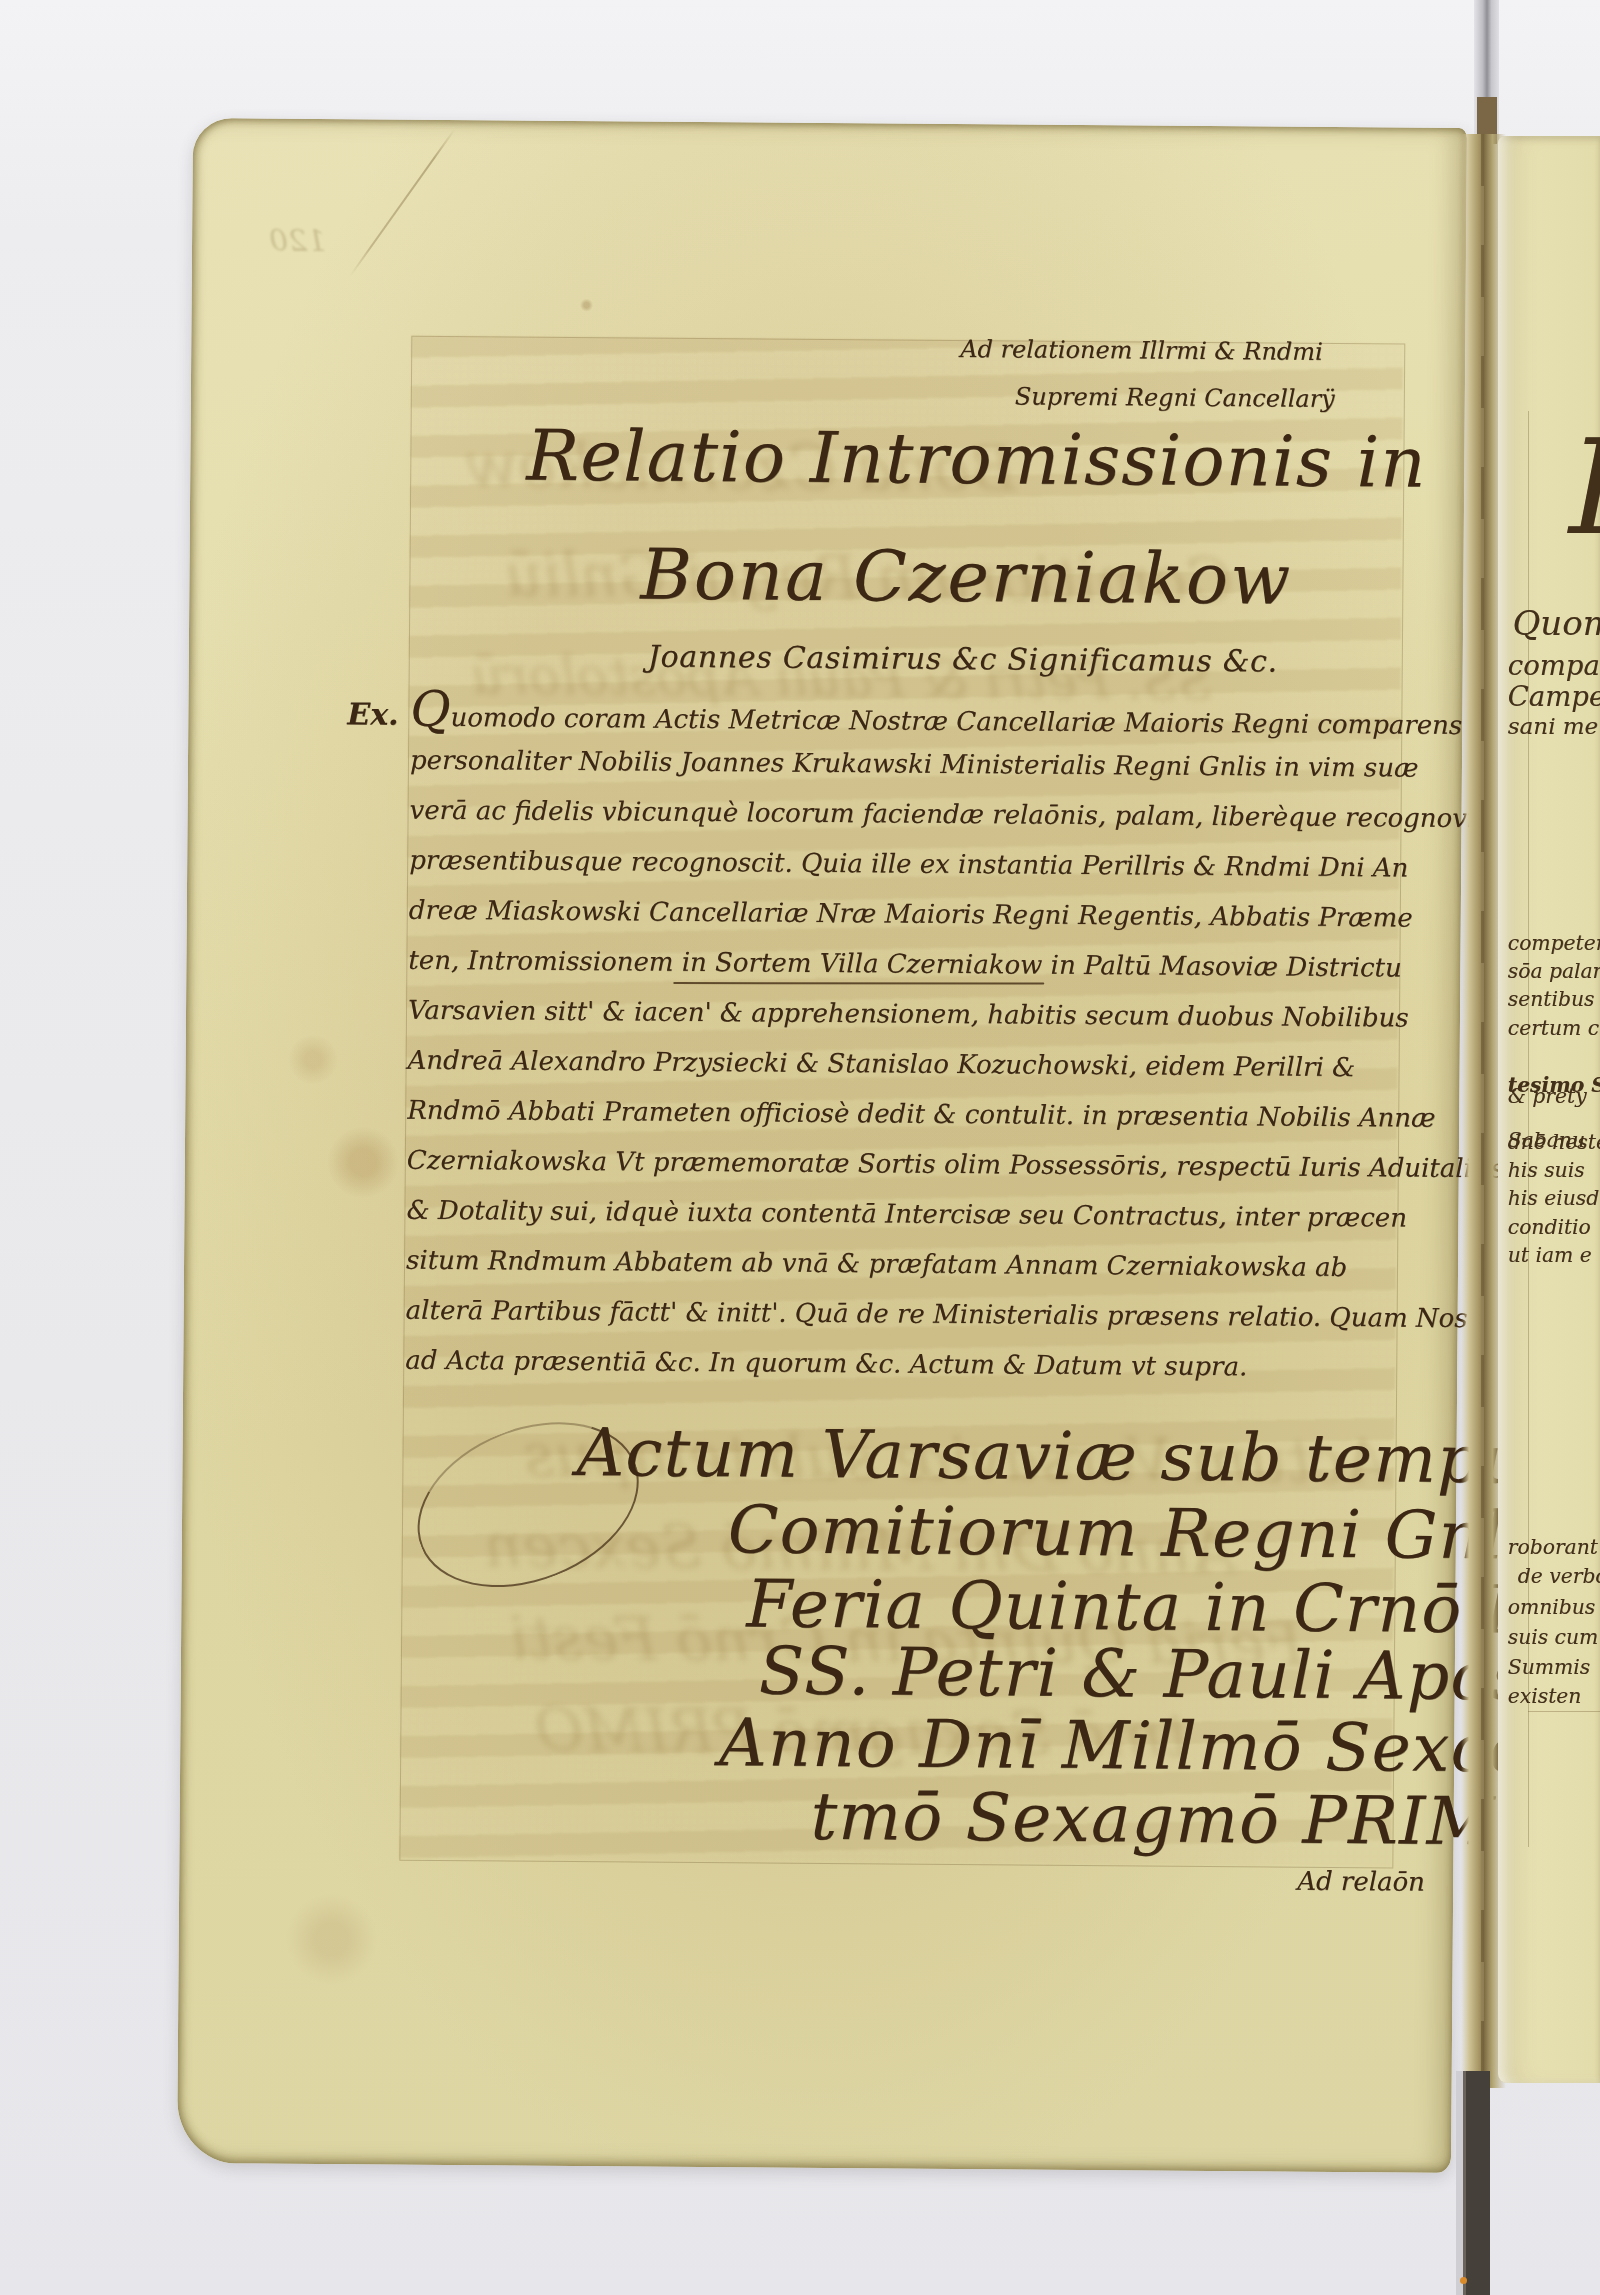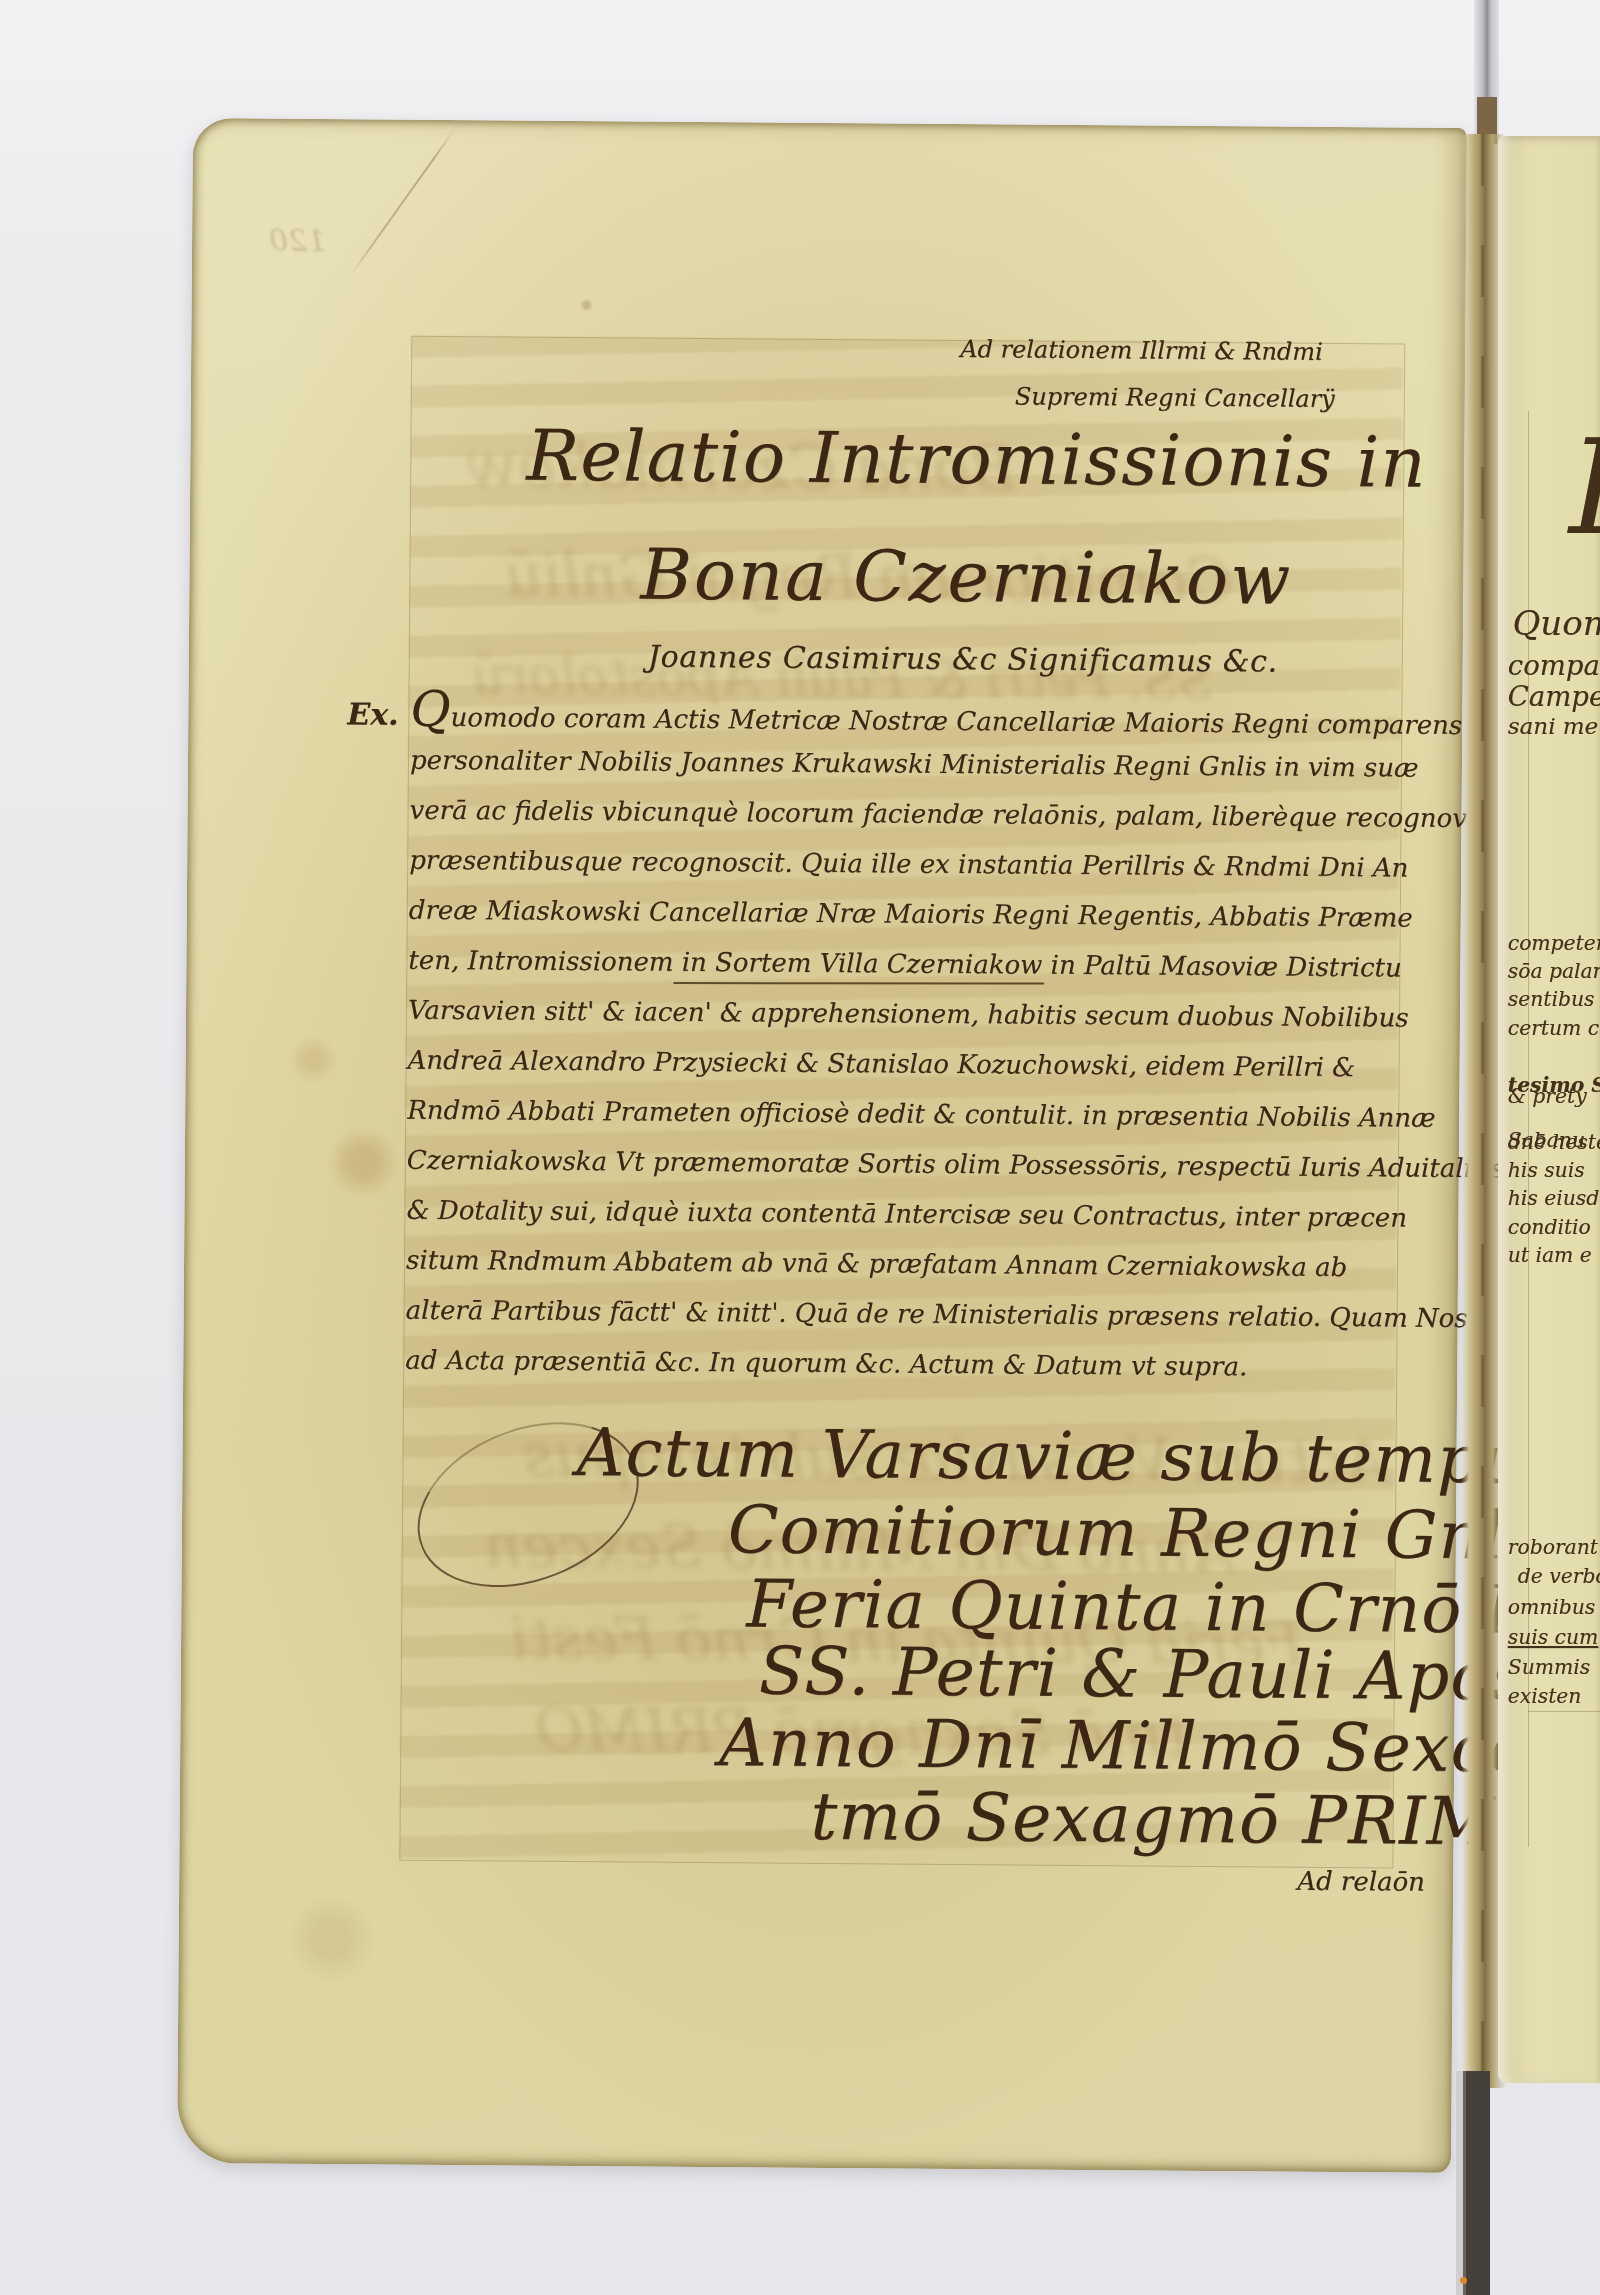--- a/index.html
+++ b/index.html
@@ -86,21 +86,21 @@
   .rp-margin-line{position:absolute;left:30px;top:275px;width:0.7px;height:1436px;background:rgba(115,95,55,.35);}
   .rp-bottom-line{position:absolute;left:30px;top:1575px;width:79px;height:0.7px;background:rgba(115,95,55,.35);}
   .frag{position:absolute;left:9.8px;font-size:20.3px;font-style:italic;white-space:nowrap;
     color:#43301a;text-shadow:0.3px 0.3px 0.5px rgba(52,33,14,.4);}
   .frag-big{font-size:131px;left:71px;}
   .fg0{top:275px;} .fg1{top:467px;font-size:34px;left:14.4px;} .fg2{top:513px;font-size:27.5px;}
   .fg3{top:544px;font-size:27.5px;} .fg4{top:577px;font-size:23px;}
   .fg5{top:795px;} .fg6{top:823px;} .fg7{top:851px;} .fg8{top:880px;} .fg9{top:908px;margin-top:40px;}
   .fg10{top:937px;font-weight:bold;} .fg11{top:992px;} .fg12{top:994px;} .fg13{top:1022px;} .fg14{top:1050px;}
   .fg15{top:1079px;} .fg16{top:1107px;}
-  .fg17{top:1399px;} .fg18{top:1428px;margin-left:10px;} .fg19{top:1459px;} .fg20{top:1489px;text-decoration:underline;} .fg21{top:1519px;} .fg22{top:1548px;}
+  .fg17{top:1399px;} .fg18{top:1428px;margin-left:10px;} .fg19{top:1459px;} .fg20{top:1489px;} .fg21{top:1519px;} .fg22{top:1548px;}
 </style>
 </head>
 <body>
 
 <div class="scan">
 
   <div class="rod-top"></div>
   <div class="rod-top-metal"></div>
 
   <div class="page-left">

